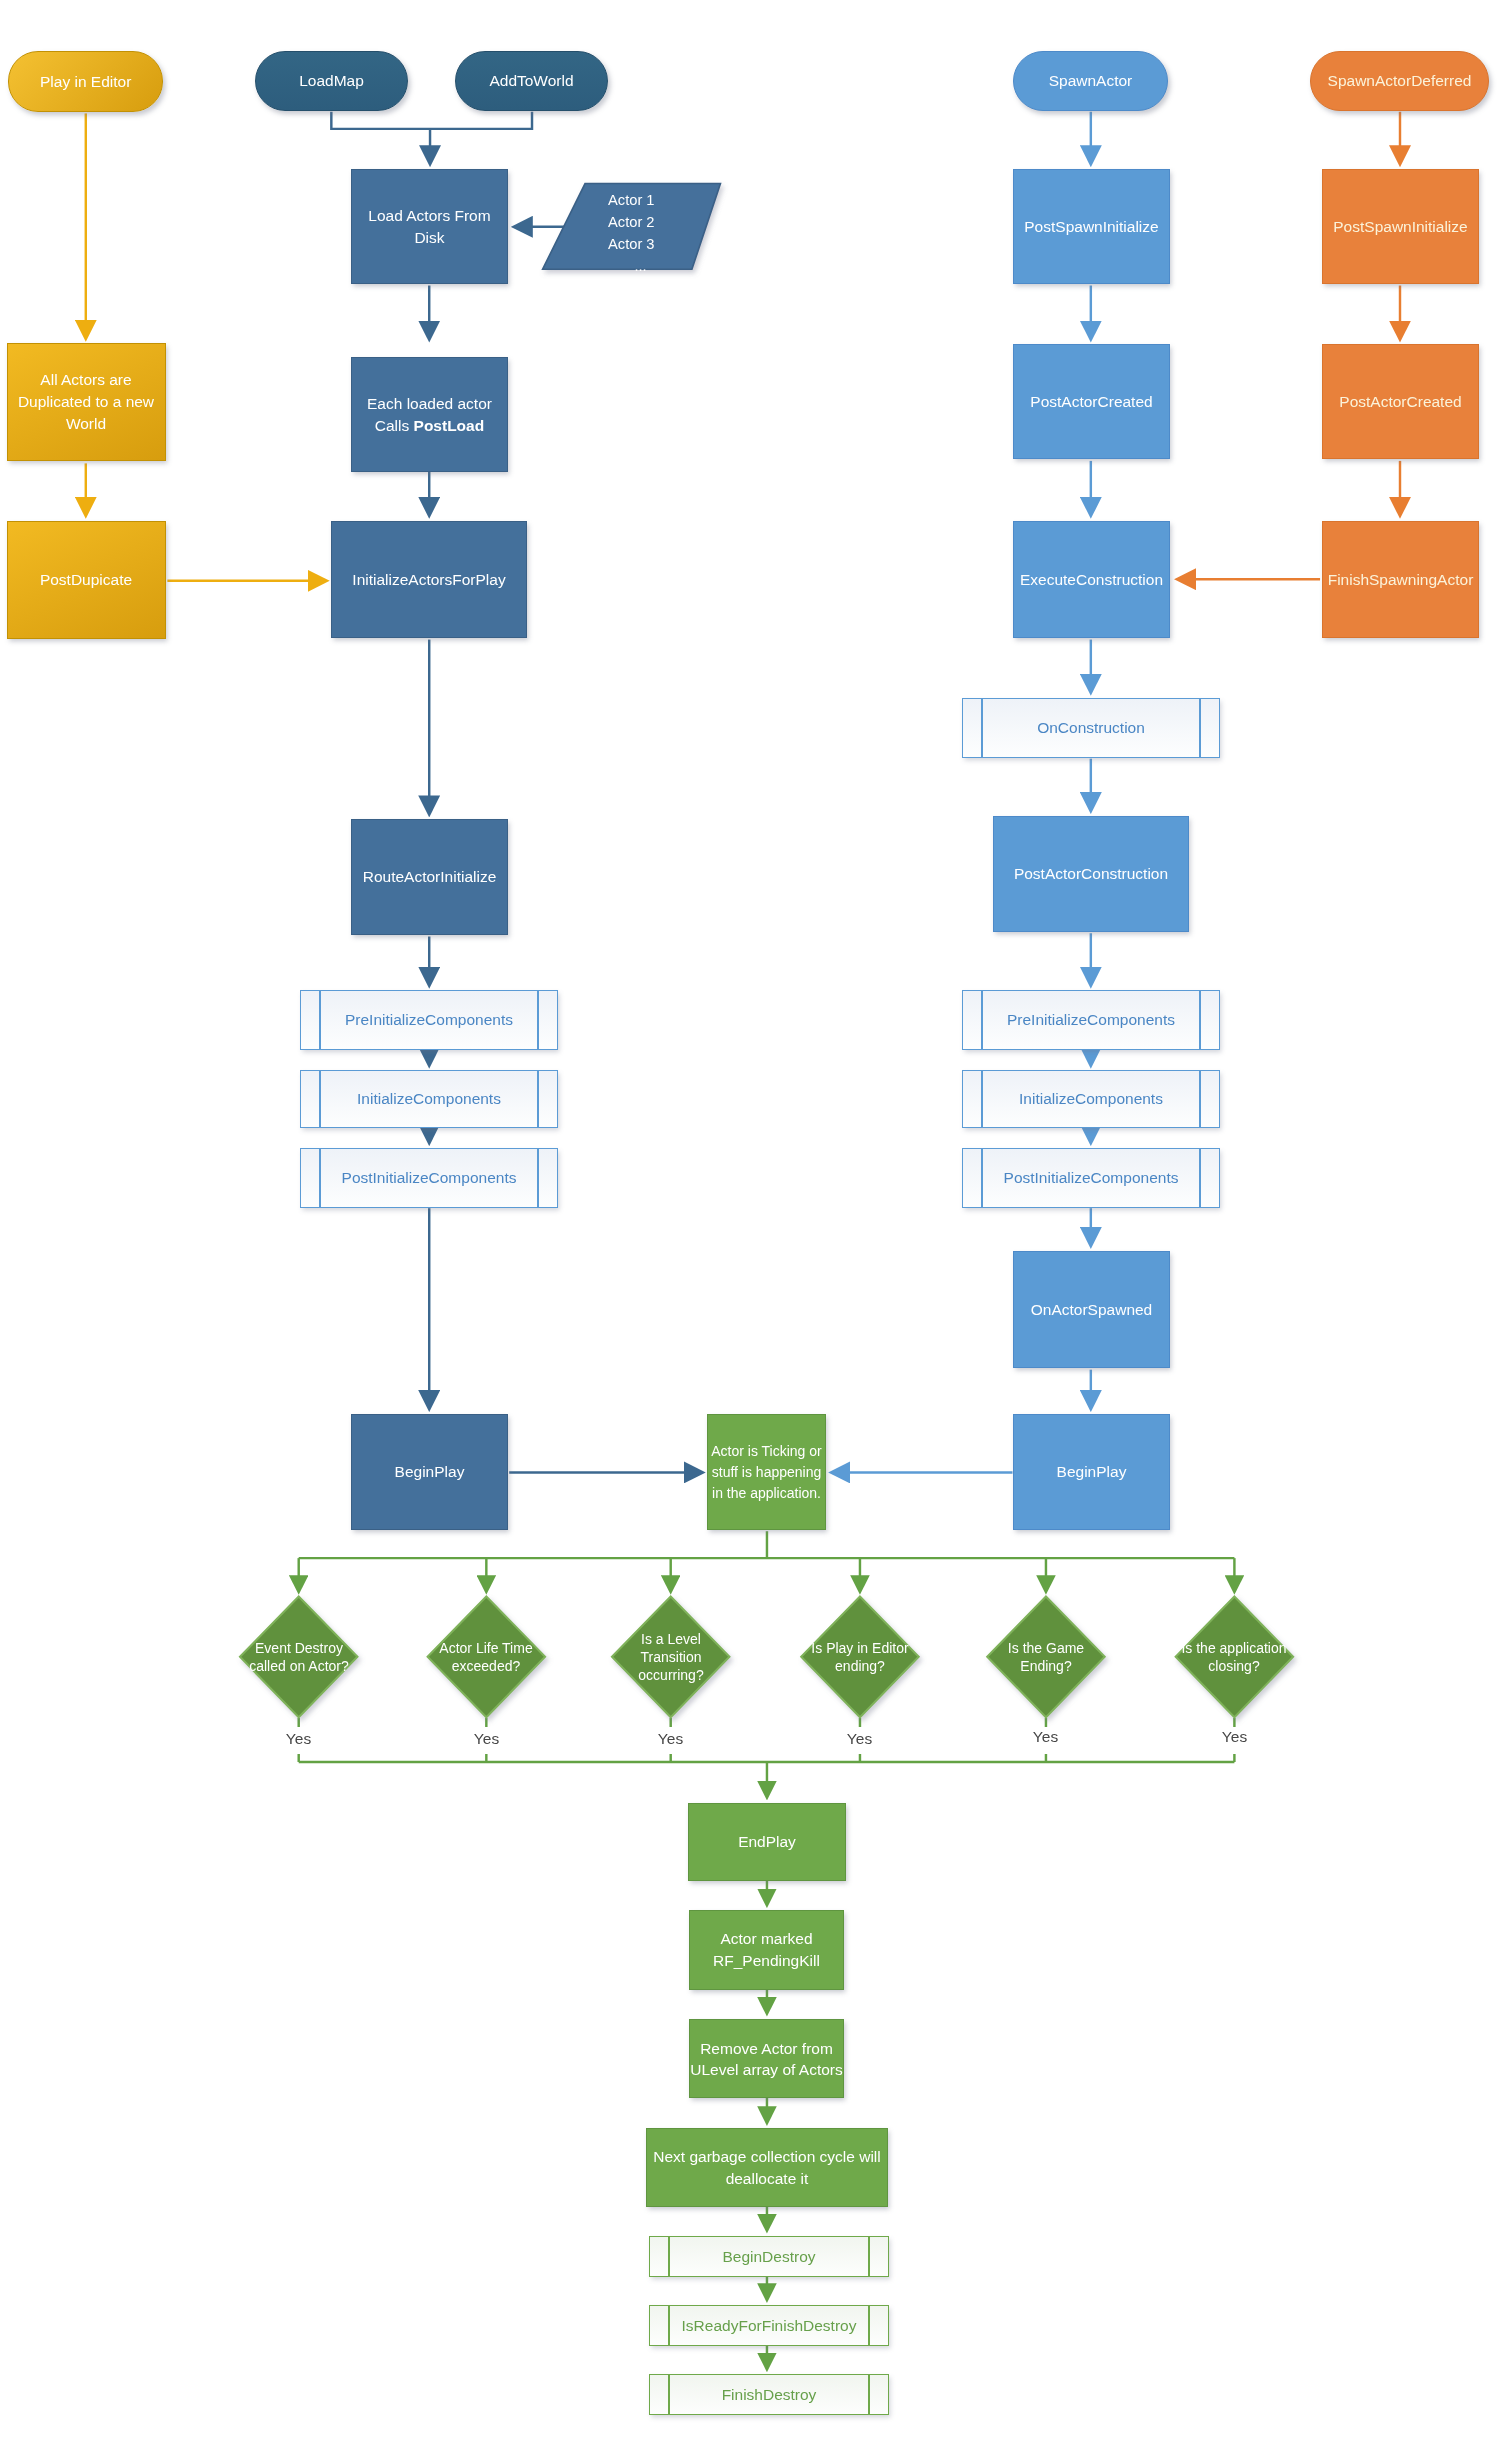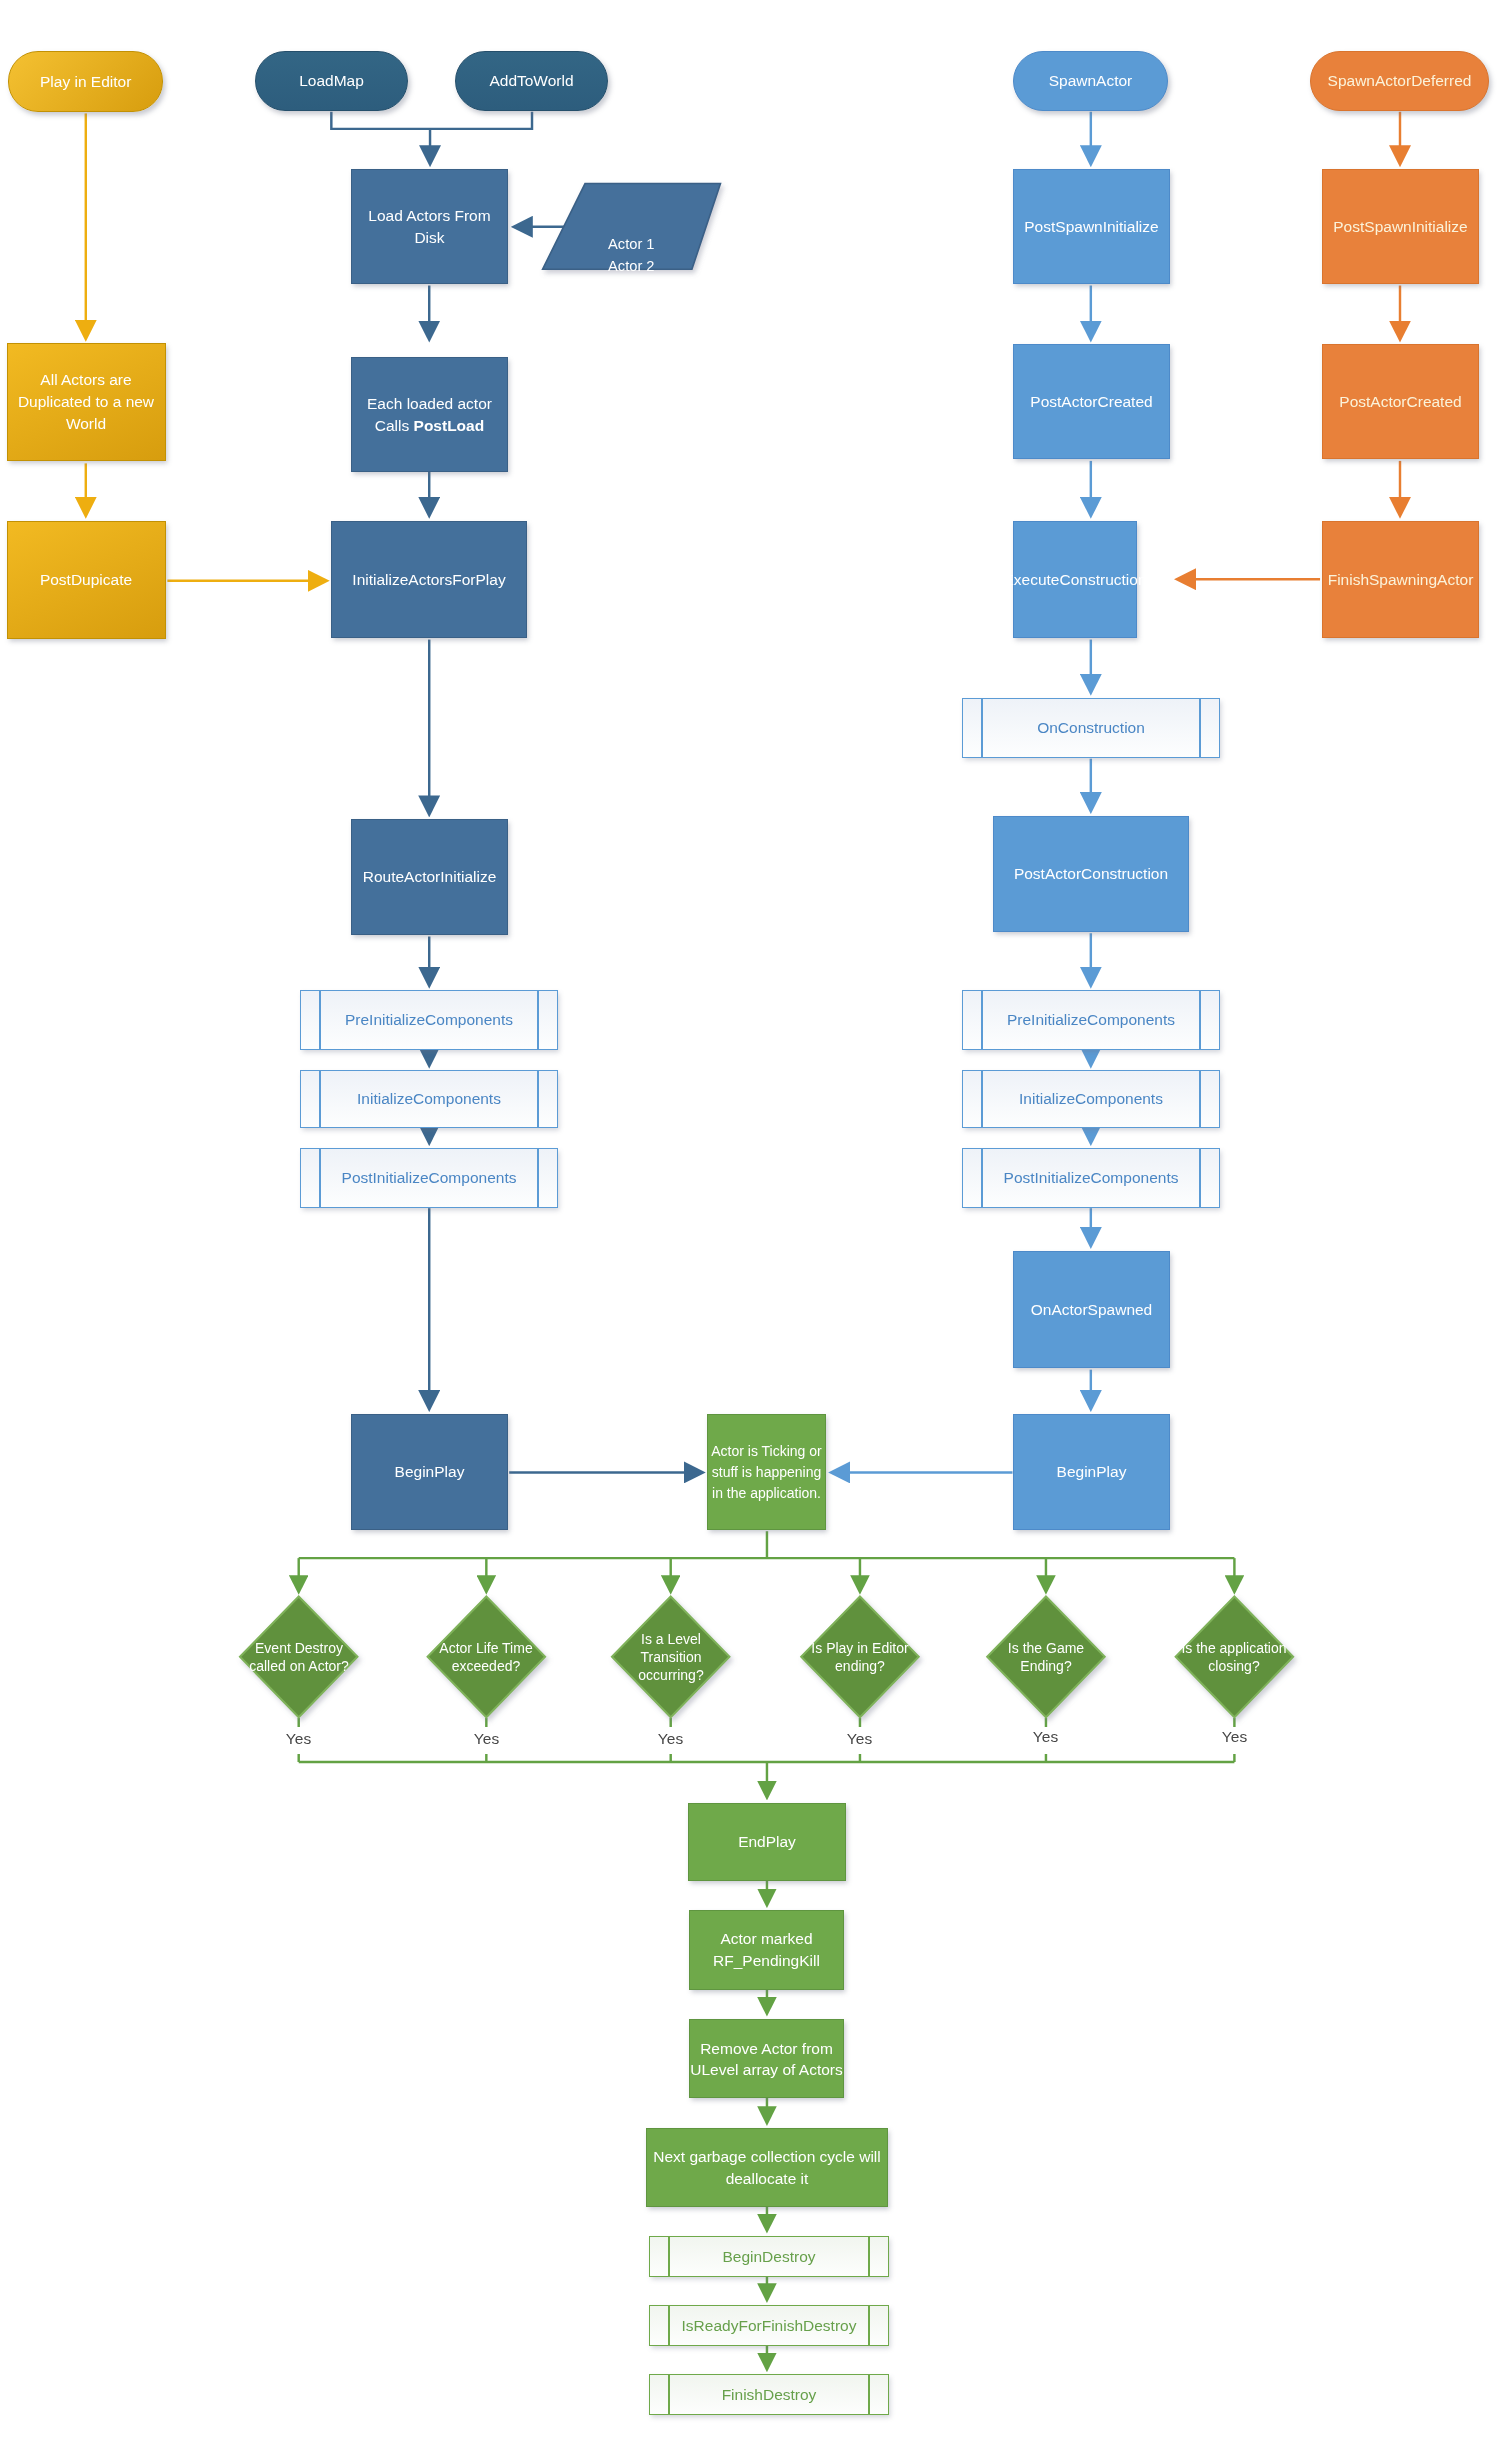--- a/index.html
+++ b/index.html
@@ -19,21 +19,21 @@
   .green{background:#6fa94a;border:1.6px solid #5f9540;}
   .bar{position:absolute;box-sizing:border-box;display:flex;align-items:center;justify-content:center;
        text-align:center;font-size:15.5px;box-shadow:2.4px 3.3px 4.9px rgba(110,115,135,.30);}
   .bar.blue{background:linear-gradient(180deg,#eef2f8,#fdfefe);border:1.6px solid #5b9bd5;color:#4a86c4;}
   .bar.greenb{background:linear-gradient(180deg,#f1f5ef,#fdfefd);border:1.6px solid #6fa94a;color:#67a04b;}
   .bar i{position:absolute;top:0;bottom:0;width:1.6px;}
   .bar.blue i{background:#5b9bd5;}
   .bar.greenb i{background:#6fa94a;}
   .bar i.vl-l{left:18px;} .bar i.vl-r{right:18px;}
   .dtext{position:absolute;color:#fff;font-size:14px;line-height:18px;text-align:center;}
-  .ptext{position:absolute;color:#fff;font-size:14.7px;line-height:22px;text-align:left;margin-top:44px;}
+  .ptext{position:absolute;color:#fff;font-size:14.7px;line-height:22px;text-align:left;}
   .yes{position:absolute;color:#474747;font-size:15.5px;width:65px;text-align:center;}
   .b{font-weight:bold;}
 </style>
 </head>
 <body>
 
 <div id="canvas">
 
 <svg id="wires" width="1507" height="2462" viewBox="0 0 1847 3018">
   <defs>
@@ -204,21 +204,21 @@
 <div class="node steel" style="left:351px;top:1414px;width:157px;height:116px">
   <span>BeginPlay</span>
     </div>
 
 <div class="node lblue" style="left:1013px;top:169px;width:157px;height:115px">
   <span>PostSpawnInitialize</span>
     </div>
 <div class="node lblue" style="left:1013px;top:344px;width:157px;height:115px">
   <span>PostActorCreated</span>
     </div>
-<div class="node lblue" style="left:1013px;top:521px;width:124px;height:117px">
+<div class="node lblue" style="left:1013px;top:521px;width:157px;height:117px">
   <span>ExecuteConstruction</span>
     </div>
 
 <div class="bar blue" style="left:962px;top:698px;width:258px;height:60px">
   <i class="vl-l"></i>
       <i class="vl-r"></i>
   <span>OnConstruction</span>
     </div>
 
 <div class="node lblue" style="left:993px;top:816px;width:196px;height:116px">

